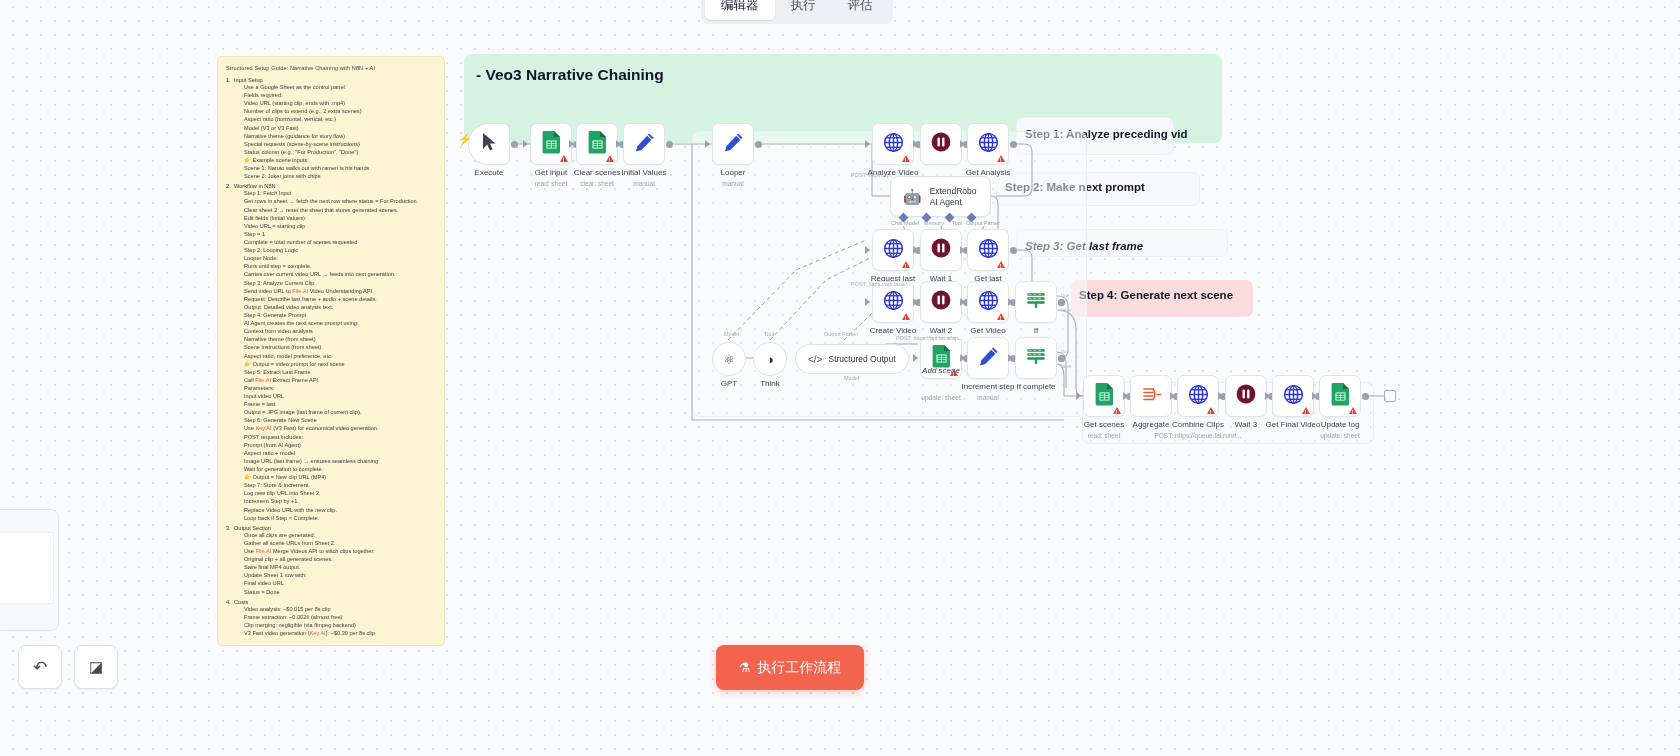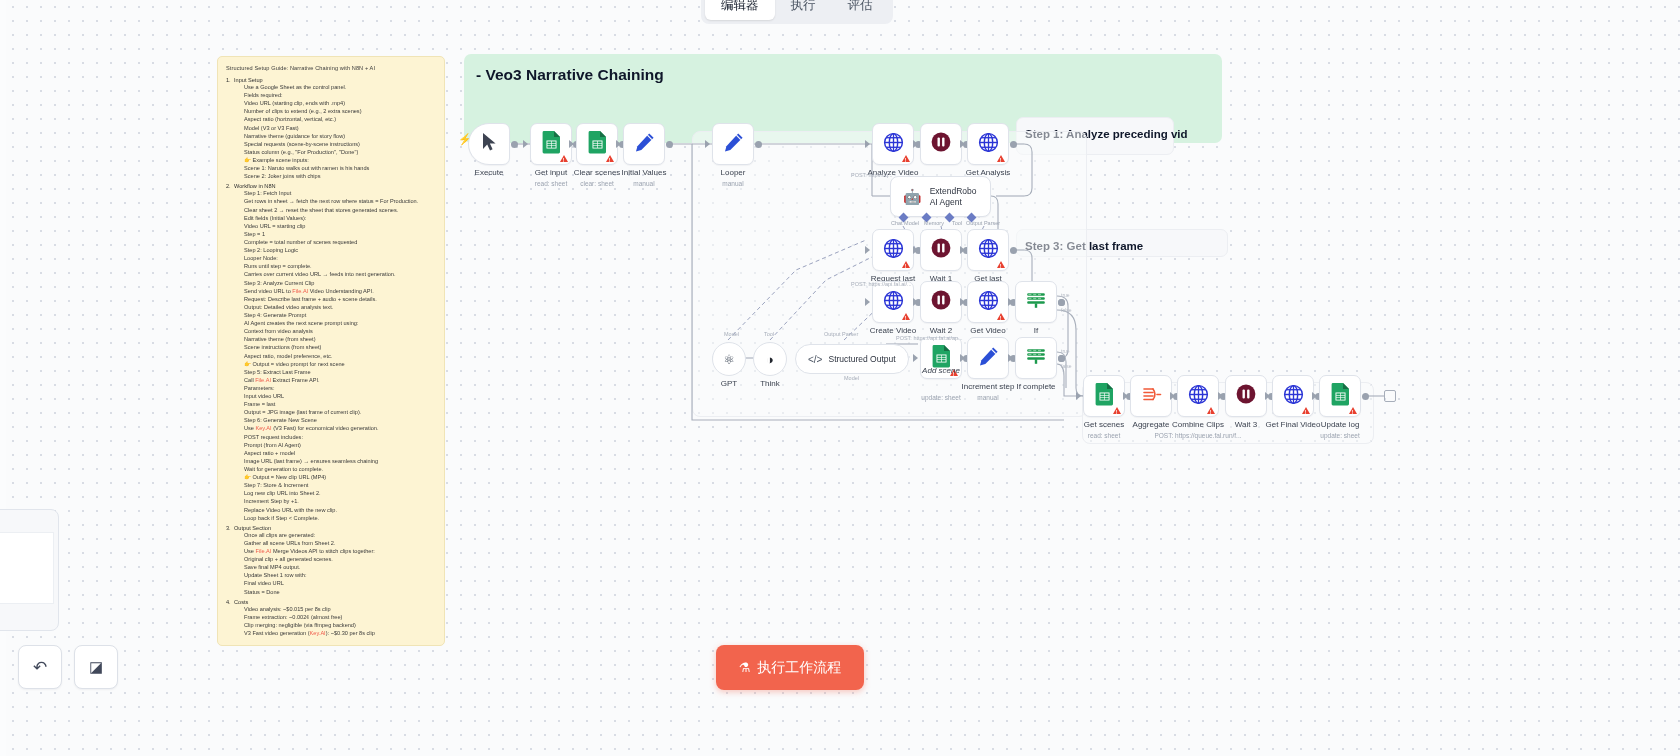--- a/index.html
+++ b/index.html
@@ -211,25 +211,31 @@
   </div>
 
   <div class="region" style="left:458px;top:54px;width:758px;height:89px;background:#d6f2e0;">
     <div class="rtitle" style="left:12px;top:12px;font-size:15.5px;">- Veo3 Narrative Chaining</div>
   </div>
 
   <div class="region" style="left:1010px;top:117px;width:158px;height:38px;background:#f7f8fa;border:1px solid #eceef2;">
     <div class="rtitle" style="left:8px;top:10px;font-size:11.5px;white-space:nowrap;">Step 1: Analyze preceding vid</div>
   </div>
 
-
-  <div class="region" style="left:1010px;top:229px;width:212px;height:28px;background:#f7f8fa;border:1px solid #eceef2;">
+  <div class="region" style="left:990px;top:172px;width:204px;height:34px;background:#f7f8fa;border:1px solid #eceef2;">
+    <div class="rtitle" style="left:8px;top:8px;font-size:11.5px;white-space:nowrap;">Step 2: Make next prompt</div>
+  </div>
+
+  <div class="region" style="left:1010px;top:229px;width:212px;height:28px;background:#f7f8fa;border:1px solid #eceef2;font-style:italic;">
     <div class="rtitle" style="left:8px;top:10px;font-size:11.5px;white-space:nowrap;">Step 3: Get last frame</div>
   </div>
 
+  <div class="region" style="left:1065px;top:280px;width:182px;height:37px;background:#fadcdc;">
+    <div class="rtitle" style="left:8px;top:9px;font-size:11.5px;white-space:nowrap;">Step 4: Generate next scene</div>
+  </div>
 
 
   <div style="position:absolute;left:686px;top:131px;width:395px;height:286px;border:1px solid #eceef2;border-radius:8px;background:rgba(250,251,252,.5);"></div>
   <div style="position:absolute;left:1076px;top:382px;width:292px;height:62px;border:1px solid #eceef2;border-radius:8px;background:rgba(250,251,252,.5);"></div>
 
   <svg style="position:absolute;left:0;top:0;width:1680px;height:756px;pointer-events:none;">
     <g stroke="#a7aeba" stroke-width="1.1" fill="none">
       <path d="M505,144 L524,144"></path>
       <path d="M566,144 L570,144"></path>
       <path d="M613,144 L617,144"></path>

